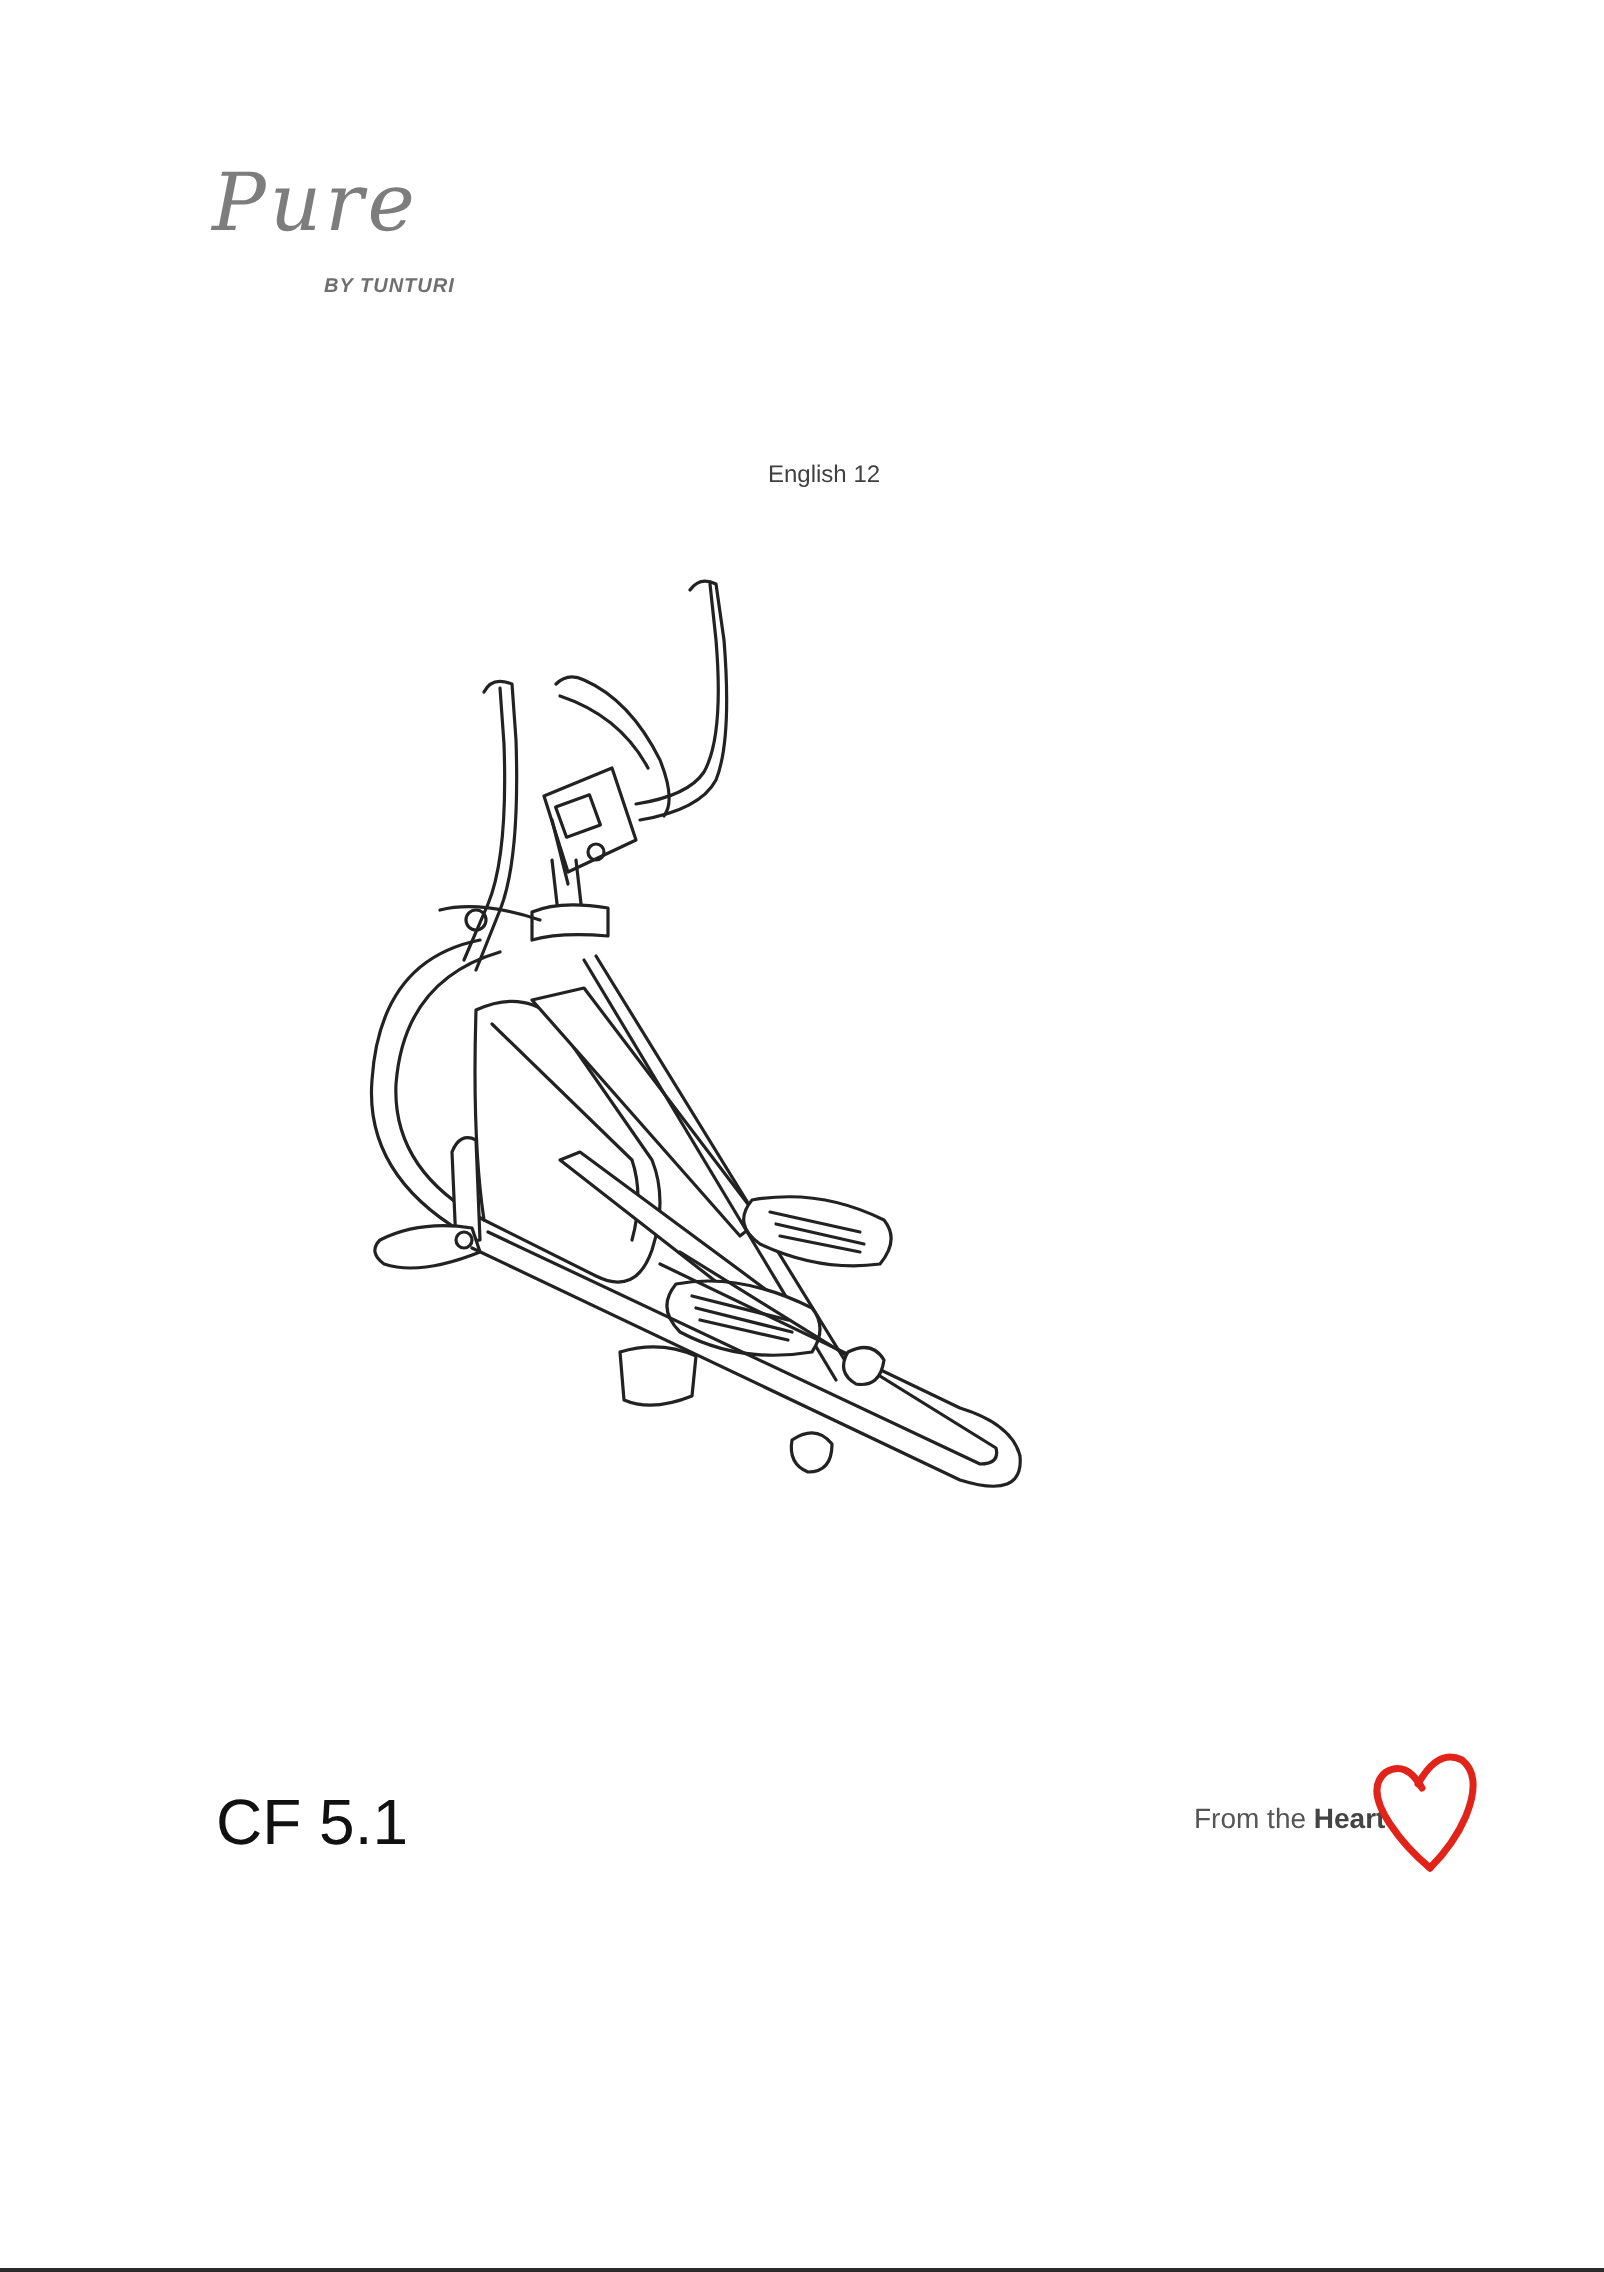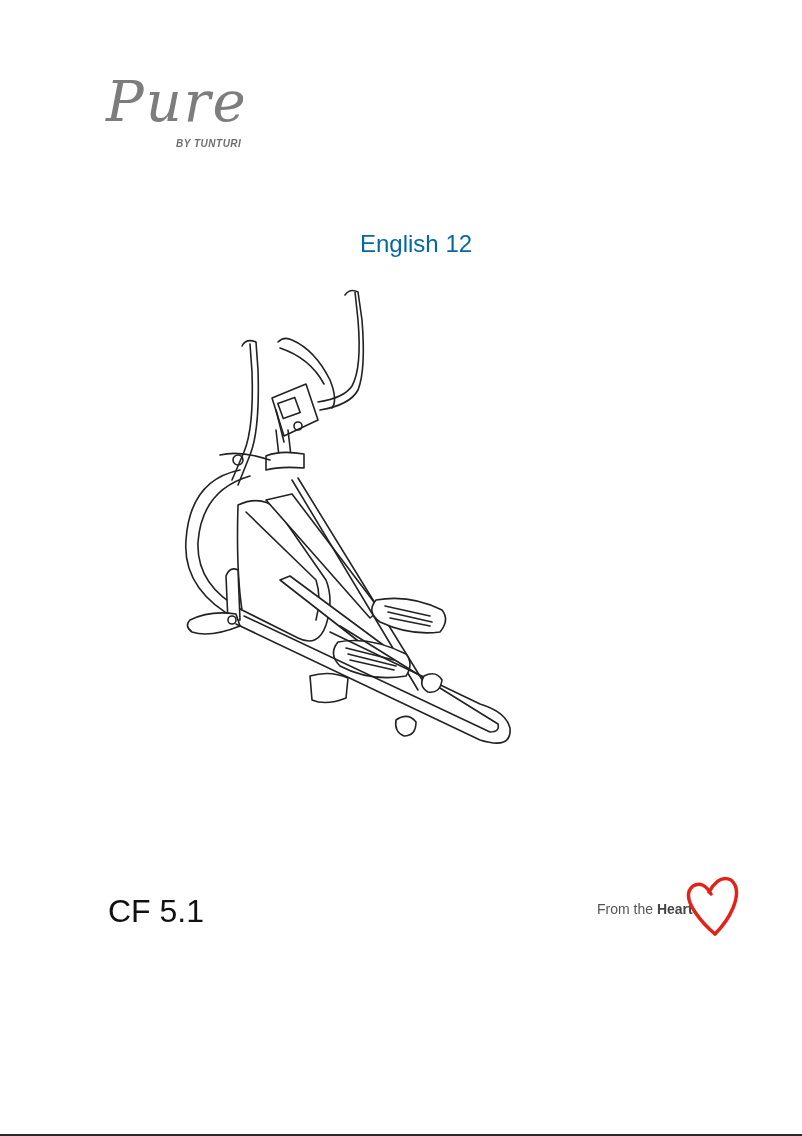--- a/index.html
+++ b/index.html
@@ -1,20 +1,20 @@
 <!DOCTYPE html>
 <html><head>
   <meta charset="utf-8">
   <style>
     html, body { margin: 0; padding: 0; background: #ffffff; }
     body { width: 802px; height: 1136px; position: relative; overflow: hidden; font-family: "Liberation Sans", sans-serif; color: #1a1a1a; }
     .logo { position: absolute; left: 100px; top: 62px; width: 180px; height: 95px; }
-    .logo-script { position: absolute; left: 6px; top: 0; font-family: "DejaVu Serif", serif; font-style: italic; font-size: 56px; color: #7d7d7d; letter-spacing: 2px; line-height: 80px; }
-    .logo-sub { position: absolute; left: 62px; top: 76px; font-family: "Liberation Sans", sans-serif; font-weight: bold; font-style: italic; font-size: 10px; color: #6f6f6f; letter-spacing: 0.5px; margin-left: 14px; }
-    .language-label { position: absolute; left: 360px; top: 230px; font-size: 24px; color: #0369a1; }
+    .logo-script { position: absolute; left: 6px; top: 0; font-family: "DejaVu Serif", serif; font-style: italic; font-size: 40px; color: #7d7d7d; letter-spacing: 2px; line-height: 80px; }
+    .logo-sub { position: absolute; left: 62px; top: 76px; font-family: "Liberation Sans", sans-serif; font-weight: bold; font-style: italic; font-size: 10px; color: #6f6f6f; letter-spacing: 0.5px; }
+    .language-label { position: absolute; left: 384px; top: 230px; font-size: 12px; color: #404040; }
     .machine { position: absolute; left: 180px; top: 280px; width: 360px; height: 500px; }
     .model-name { position: absolute; left: 108px; top: 893px; font-size: 32px; color: #111; }
     .tagline { position: absolute; left: 595px; top: 876px; width: 150px; height: 62px; text-align: right; }
     .tagline-text { position: absolute; left: 2px; top: 25px; font-size: 14px; color: #555; white-space: nowrap; }
     .tagline-text b { color: #444; }
     .tagline-heart { position: absolute; left: 90px; top: 0; width: 56px; height: 60px; }
     .bottom-rule { position: absolute; left: 0; bottom: 0; width: 802px; height: 2px; background: #2a2a2a; }
   </style>
 </head>
 <body>

